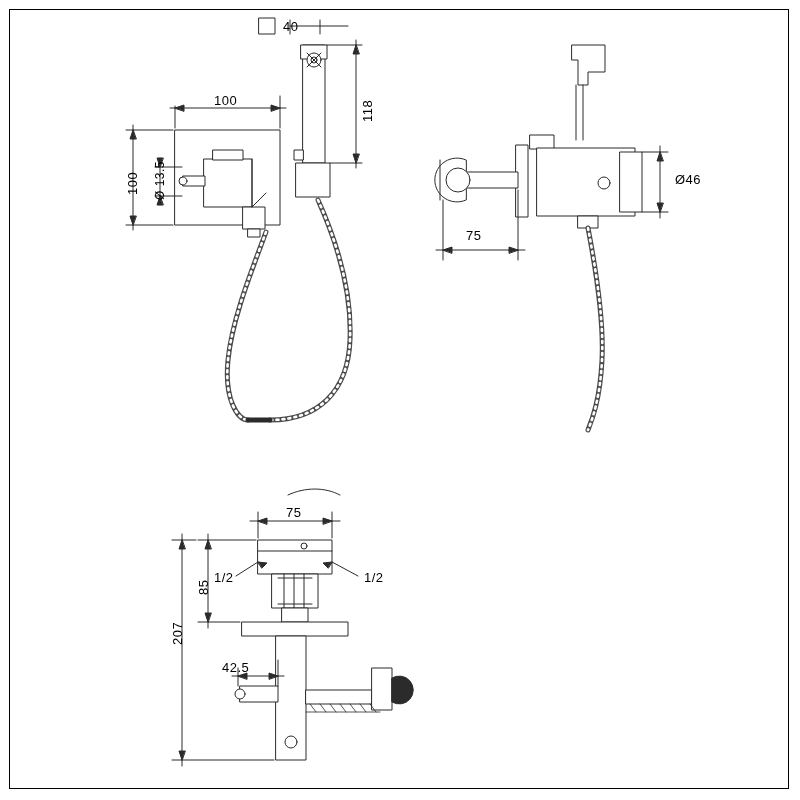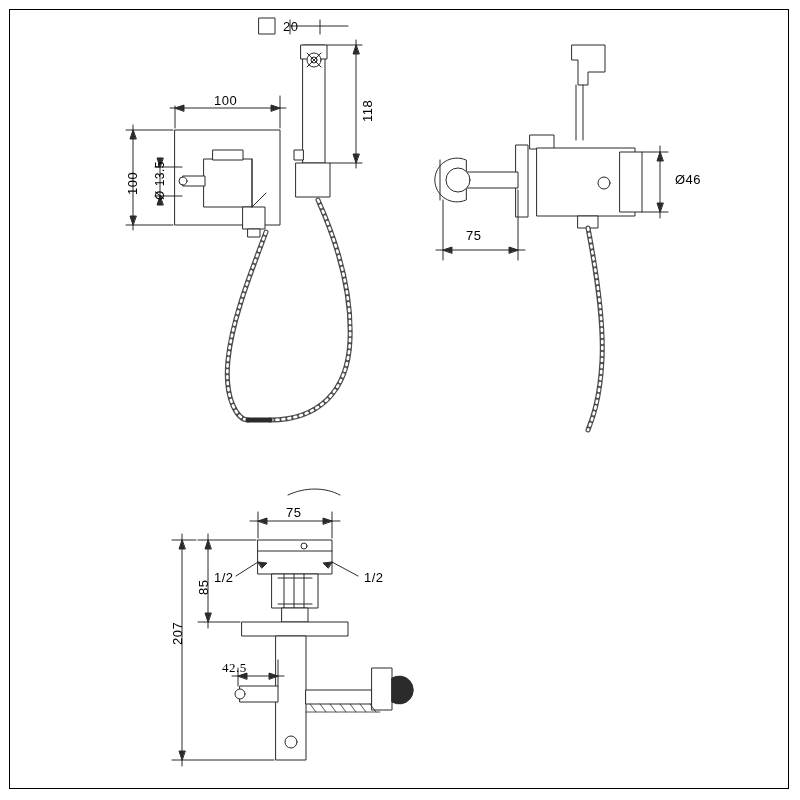--- a/index.html
+++ b/index.html
@@ -230,39 +230,39 @@
         <path d="M278 676 l-9 -3 v6 z" fill="#2b2b2b"></path>
 
         <line x1="258" y1="562" x2="236" y2="576"></line>
         <line x1="332" y1="562" x2="358" y2="576"></line>
         <path d="M258 562 l9 1 l-5 5 z" fill="#2b2b2b"></path>
         <path d="M332 562 l-9 1 l5 5 z" fill="#2b2b2b"></path>
       </g>
     </g>
   </svg>
 
-  <div class="dimtext" style="left:283px; top:19px;">20</div>
+  <div class="dimtext" style="left:283px; top:19px;">40</div>
 
   <div class="dimtext" style="left:214px; top:93px;">100</div>
 
   <div class="dimtext vert" style="left:360px; top:122px;">118</div>
 
   <div class="dimtext vert" style="left:125px; top:195px;">100</div>
 
   <div class="dimtext vert small" style="left:153px; top:200px;">Ø 13.5</div>
 
   <div class="dimtext" style="left:466px; top:228px;">75</div>
 
   <div class="dimtext" style="left:675px; top:172px;text-align:right;">Ø46</div>
 
   <div class="dimtext" style="left:286px; top:505px;">75</div>
 
   <div class="dimtext vert" style="left:196px; top:595px;">85</div>
 
   <div class="dimtext vert" style="left:170px; top:645px;">207</div>
 
-  <div class="dimtext" style="left:222px; top:660px;font-family:Liberation Serif, serif;">42.5</div>
+  <div class="dimtext" style="left:222px; top:660px;">42.5</div>
 
   <div class="dimtext" style="left:214px; top:570px;">1/2</div>
 
   <div class="dimtext" style="left:364px; top:570px;">1/2</div>
 
 </div>
 
 </body></html>

